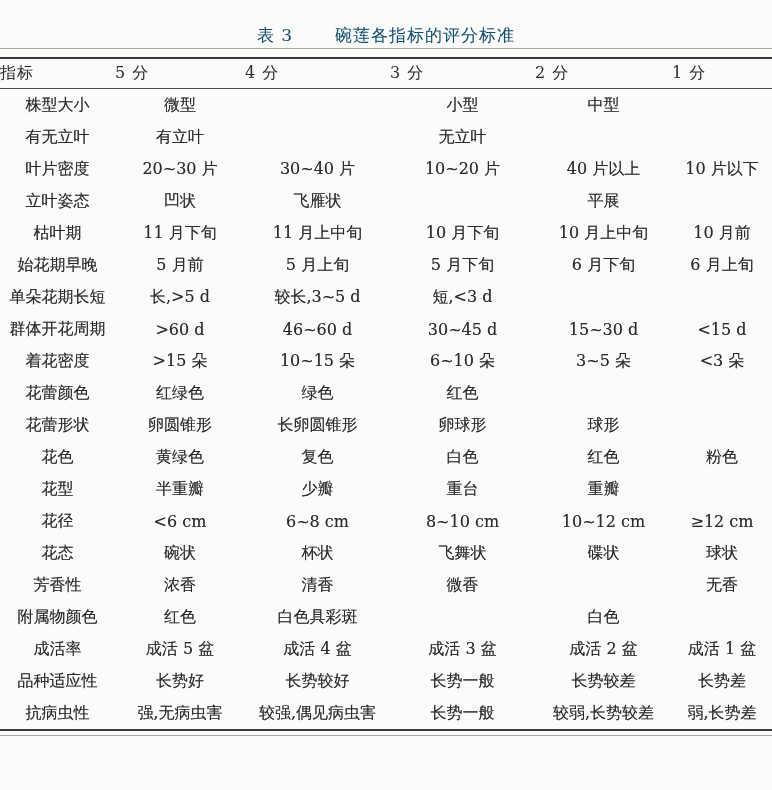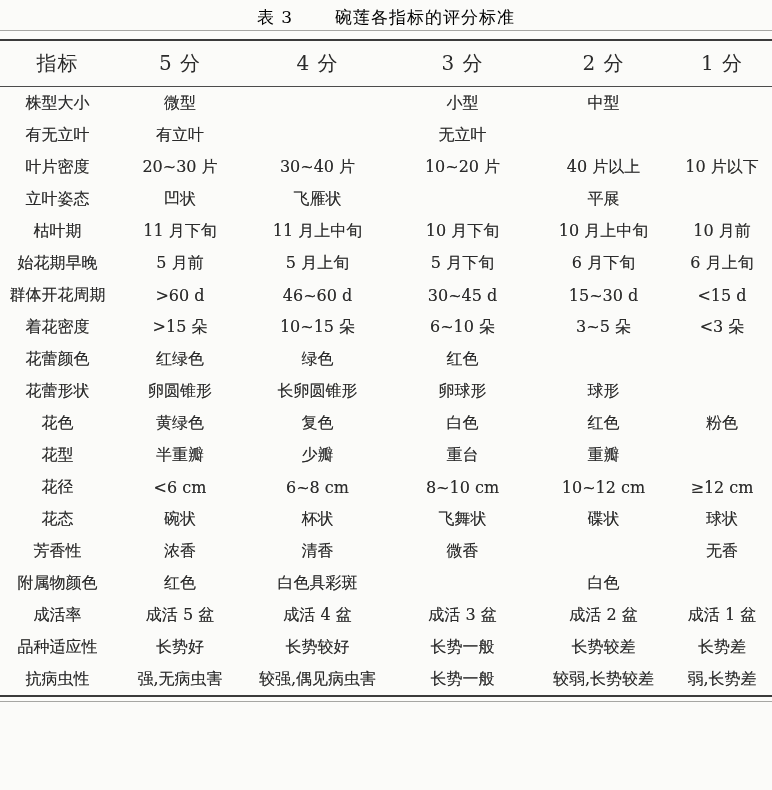--- a/index.html
+++ b/index.html
@@ -16,27 +16,27 @@
   }
   .page {
     position: relative;
     width: 772px;
     height: 790px;
     overflow: hidden;
     background: #fbfbf9;
   }
   .table-caption {
     height: 25px;
-    padding-top: 5px;
+    padding-top: 23px;
     display: flex;
     justify-content: center;
     align-items: center;
     font-size: 17px;
     letter-spacing: 1px;
-    color: #000000;
+    color: #0c4a6e;
   }
   .caption-gap {
     display: inline-block;
     width: 42px;
   }
   .rule {
     width: 772px;
     border: 0;
   }
   .rule-thin-top {
@@ -49,23 +49,23 @@
     border-collapse: collapse;
     table-layout: fixed;
     border-top: 2px solid #3b3b3b;
     border-bottom: 2px solid #3b3b3b;
     font-size: 16px;
     color: #2b2b2b;
   }
   table.scoring-table thead th {
     height: 29px;
     font-weight: normal;
-    font-size: 20px;
-    text-align: center;
-    padding: 8px;
+    font-size: 16px;
+    text-align: left;
+    padding: 0;
     border-bottom: 1px solid #4c4c4c;
     letter-spacing: 1px;
     white-space: nowrap;
   }
   table.scoring-table tbody td {
     height: 32px;
     text-align: center;
     vertical-align: middle;
     padding: 0;
     white-space: nowrap;
@@ -153,20 +153,28 @@
         </tr>
         <tr>
           <td>始花期早晚</td>
           <td>5 月前</td>
           <td>5 月上旬</td>
           <td>5 月下旬</td>
           <td>6 月下旬</td>
           <td>6 月上旬</td>
         </tr>
         <tr>
+          <td>单朵花期长短</td>
+          <td>长,&gt;5 d</td>
+          <td>较长,3~5 d</td>
+          <td>短,&lt;3 d</td>
+          <td></td>
+          <td></td>
+        </tr>
+        <tr>
           <td>群体开花周期</td>
           <td>&gt;60 d</td>
           <td>46~60 d</td>
           <td>30~45 d</td>
           <td>15~30 d</td>
           <td>&lt;15 d</td>
         </tr>
         <tr>
           <td>着花密度</td>
           <td>&gt;15 朵</td>

